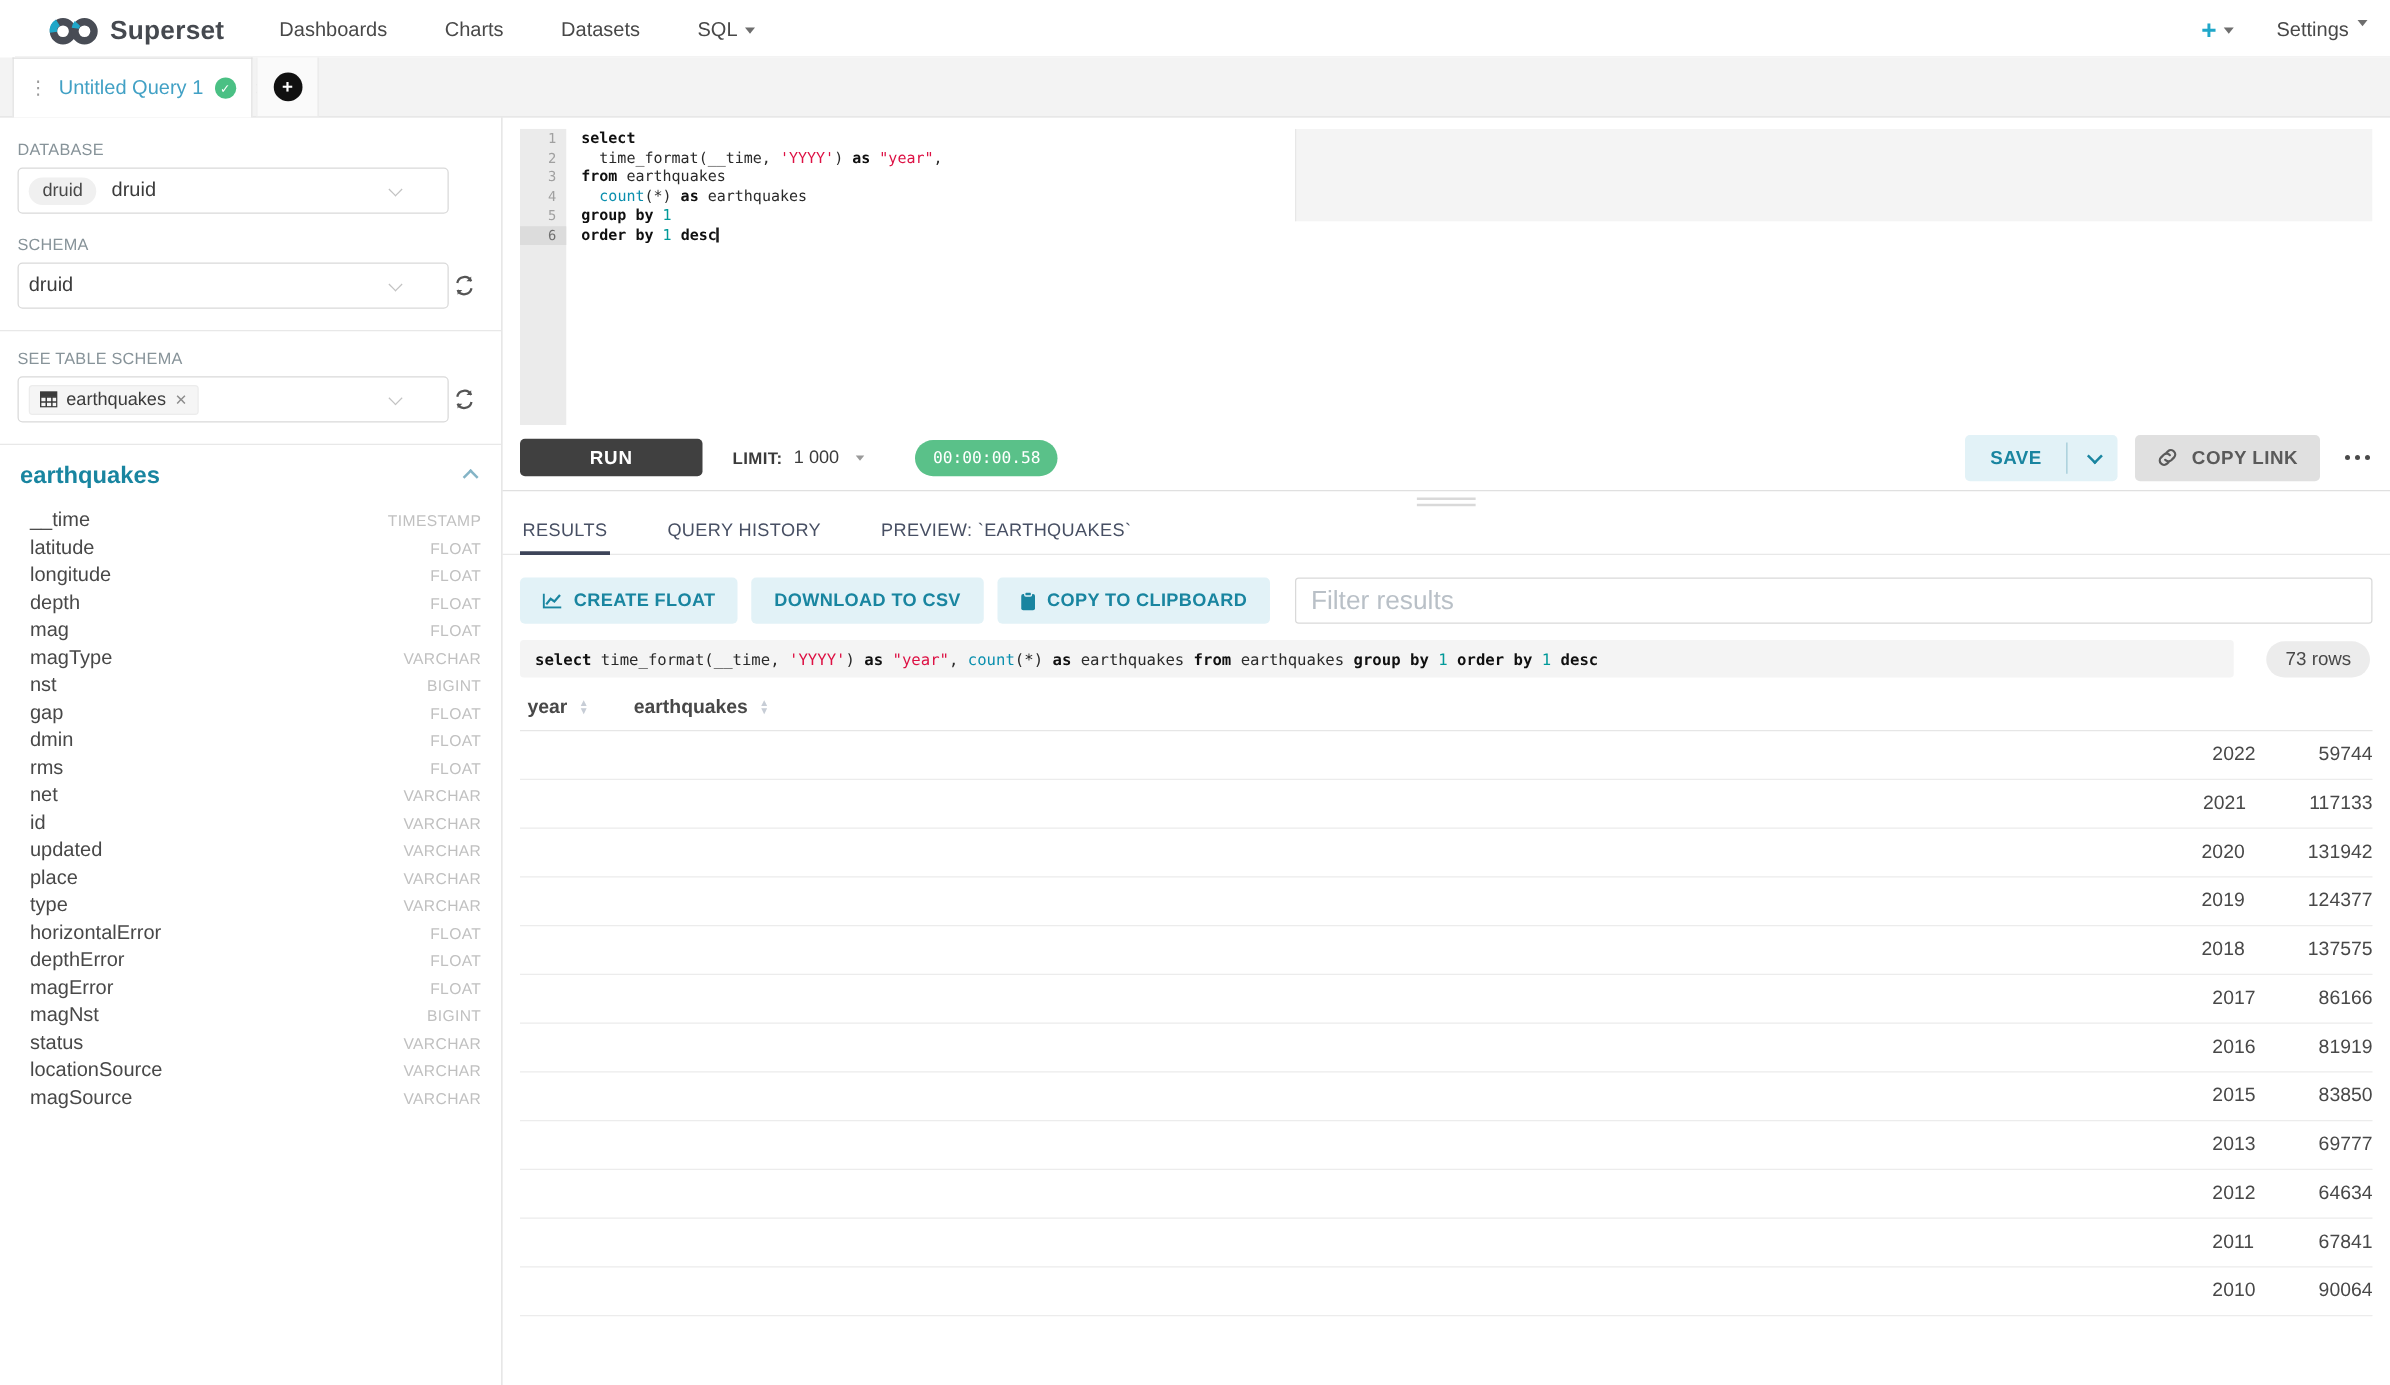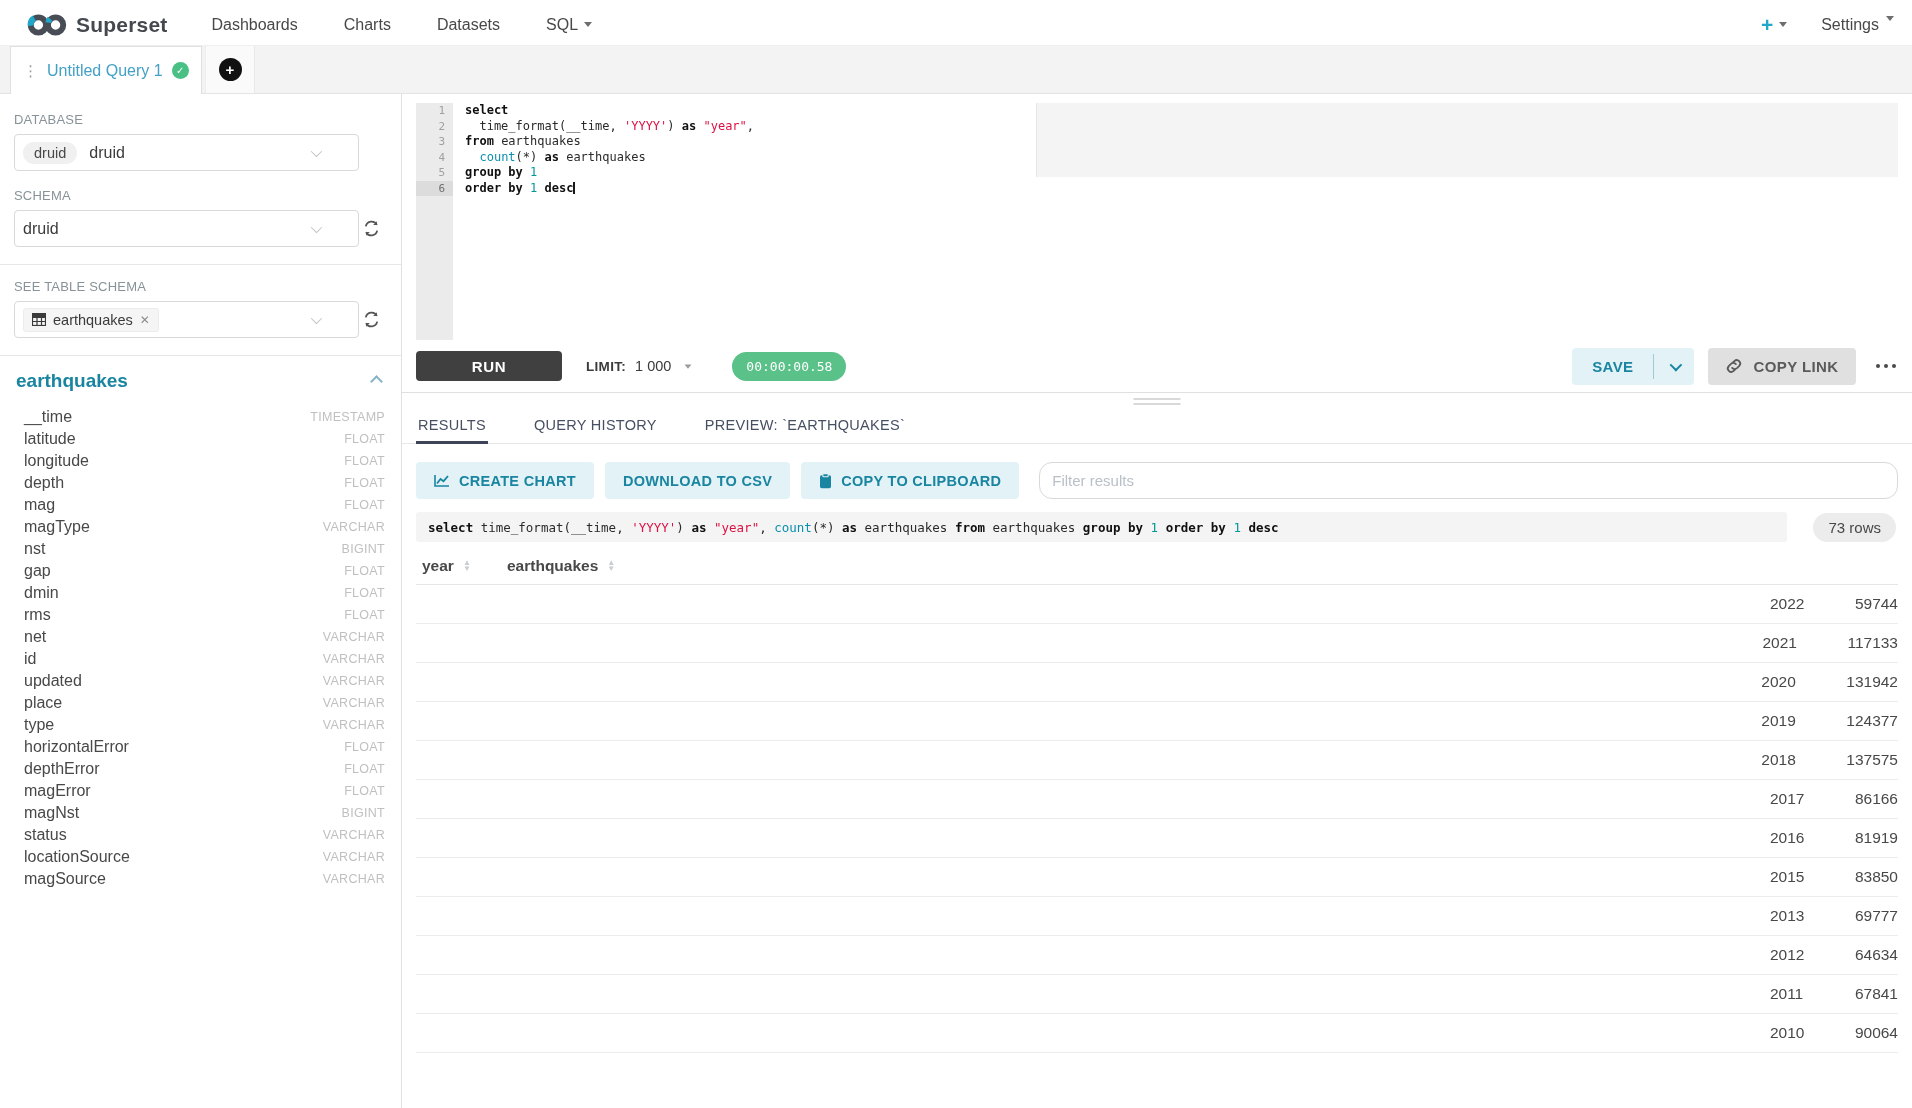--- a/index.html
+++ b/index.html
@@ -1,21 +1,21 @@
 <!DOCTYPE html>
 <html><head>
 <meta charset="utf-8">
 <style>
   * { margin:0; padding:0; box-sizing:border-box; }
   html,body { width:1912px; height:1108px; overflow:hidden; background:#fff;
               font-family:"Liberation Sans", sans-serif; color:#3b3b3b; }
 
   
   .navbar { height:46px; display:flex; align-items:center; padding:4px 18px 0 26px;
-            background:#fff; border-bottom:1px solid #efefef; }
+            background:#fff; border-bottom:1px solid #efefef;margin-left:12px; }
   .brand { display:flex; align-items:center; gap:8px; }
   .brand-name { font-size:21px; font-weight:bold; color:#45494f; letter-spacing:.2px; }
   .nav-items { display:flex; align-items:center; gap:46px; margin-left:44px; }
   .nav-item { font-size:16px; color:#484848; cursor:pointer; display:flex; align-items:center; gap:6px; }
   .caret { width:0; height:0; border-left:4px solid transparent; border-right:4px solid transparent;
            border-top:5px solid #6e6e6e; display:inline-block; }
   .nav-right { margin-left:auto; display:flex; align-items:center; gap:34px; }
   .plus-btn { display:flex; align-items:center; gap:6px; cursor:pointer; }
   .plus-glyph { color:#20a7c9; font-size:21px; font-weight:bold; line-height:1; }
   .settings { display:flex; align-items:flex-start; gap:7px; font-size:16px; color:#484848; cursor:pointer; }
@@ -121,22 +121,22 @@
                 border-bottom:1px solid #e8e8e8; }
   .s-tab { font-size:14.5px; font-weight:500; color:#474f63; letter-spacing:.3px; padding:8px 2px 10px 2px;
            cursor:pointer; position:relative; }
   .s-tab.active::after { content:""; position:absolute; left:0; right:0; bottom:-1px; height:3px;
                          background:#3d4459; }
   .btn-row { display:flex; align-items:center; margin-top:18px; gap:11px; }
   .teal-btn { height:37px; background:#e2f2f7; border:none; border-radius:4px; padding:0 18px;
               display:flex; align-items:center; gap:9px; font-size:14.5px; font-weight:bold;
               color:#1985a0; letter-spacing:.3px; cursor:pointer;
               font-family:"Liberation Sans", sans-serif; }
-  .filter-input { flex:1; margin-left:9px; height:37px; border:1px solid #d9d9d9; border-radius:13px;
-                  padding:0 12px; font-size:15px; color:#3b3b3b;
+  .filter-input { flex:1; margin-left:9px; height:37px; border:1px solid #d9d9d9; border-radius:3px;
+                  padding:0 12px; font-size:21px; color:#3b3b3b;
                   font-family:"Liberation Sans", sans-serif; }
   .filter-input::placeholder { color:#b9c0c7; }
   .query-row { display:flex; align-items:center; margin-top:13px; }
   .query-bar { flex:1; height:30px; background:#f4f4f4; border-radius:3px; display:flex;
                align-items:center; padding:0 12px; font-family:"DejaVu Sans Mono", monospace;
                font-size:12.5px; white-space:pre; overflow:hidden; color:#2a2a2a; }
   .rowcount-pill { margin-left:26px; margin-right:2px; background:#ececec; border-radius:15px;
                    height:29px; display:flex; align-items:center; padding:0 15px; font-size:15px;
                    color:#484848; white-space:nowrap; }
 
@@ -422,21 +422,21 @@
       <span class="s-tab">QUERY HISTORY</span>
       <span class="s-tab">PREVIEW: `EARTHQUAKES`</span>
     </div>
 
     <div class="btn-row">
       <button class="teal-btn">
         <svg width="16" height="13" viewBox="0 0 16 13">
           <path d="M1 1 v11 h14" fill="none" stroke="#1985a0" stroke-width="1.6"></path>
           <polyline points="3,9.5 6.5,5 9.5,7.2 14,2" fill="none" stroke="#1985a0" stroke-width="1.8"></polyline>
         </svg>
-        <span>CREATE CHART</span>
+        <span>CREATE FLOAT</span>
       </button>
       <button class="teal-btn">
         <span>DOWNLOAD TO CSV</span>
       </button>
       <button class="teal-btn">
         <svg width="13" height="16" viewBox="0 0 13 16">
           <rect x="1" y="2.2" width="11" height="13" rx="1.6" fill="#1985a0"></rect>
           <rect x="3.8" y="0.6" width="5.4" height="3.2" rx="1" fill="#1985a0" stroke="#e2f2f7" stroke-width="1.1"></rect>
         </svg>
         <span>COPY TO CLIPBOARD</span>

